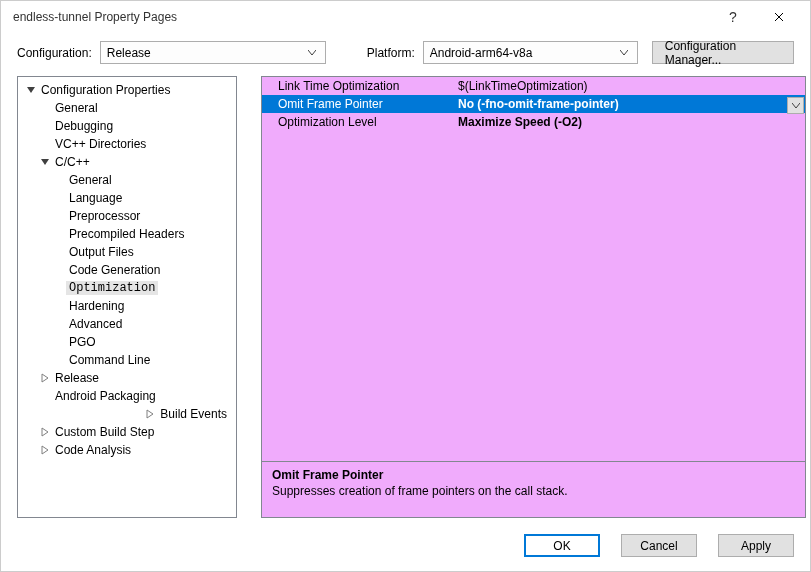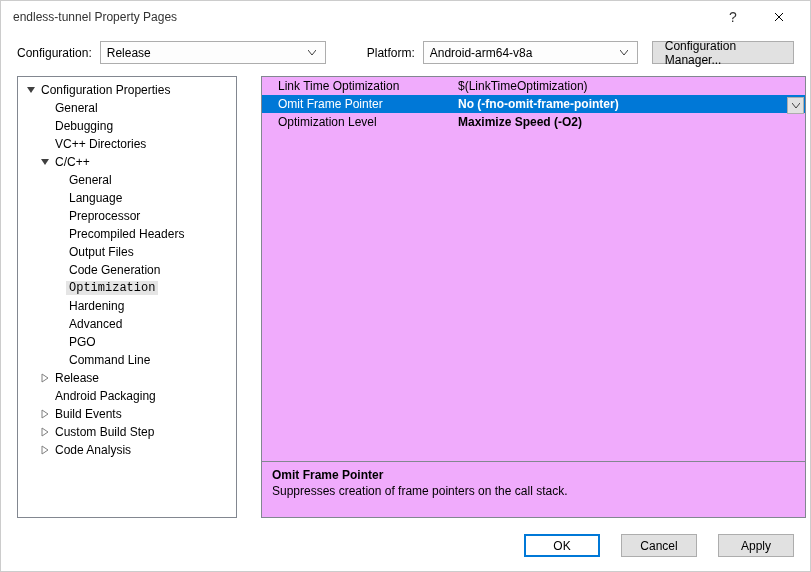--- a/index.html
+++ b/index.html
@@ -193,21 +193,21 @@
         <span class="tw">
             <svg viewBox="0 0 10 10">
               <path d="M2 1 L8 5 L2 9 Z" fill="none" stroke="#808080" stroke-width="1"></path>
             </svg>
           </span>
         <span class="label">Release</span>
       </div>
       <div class="tree-item" style="padding-left:34px;">
           <span class="label">Android Packaging</span>
         </div>
-      <div class="tree-item" style="padding-left:20px;">
+      <div class="tree-item" style="padding-left:20px;justify-content:flex-end;">
         <span class="tw">
             <svg viewBox="0 0 10 10">
               <path d="M2 1 L8 5 L2 9 Z" fill="none" stroke="#808080" stroke-width="1"></path>
             </svg>
           </span>
         <span class="label">Build Events</span>
       </div>
       <div class="tree-item" style="padding-left:20px;">
         <span class="tw">
             <svg viewBox="0 0 10 10">

